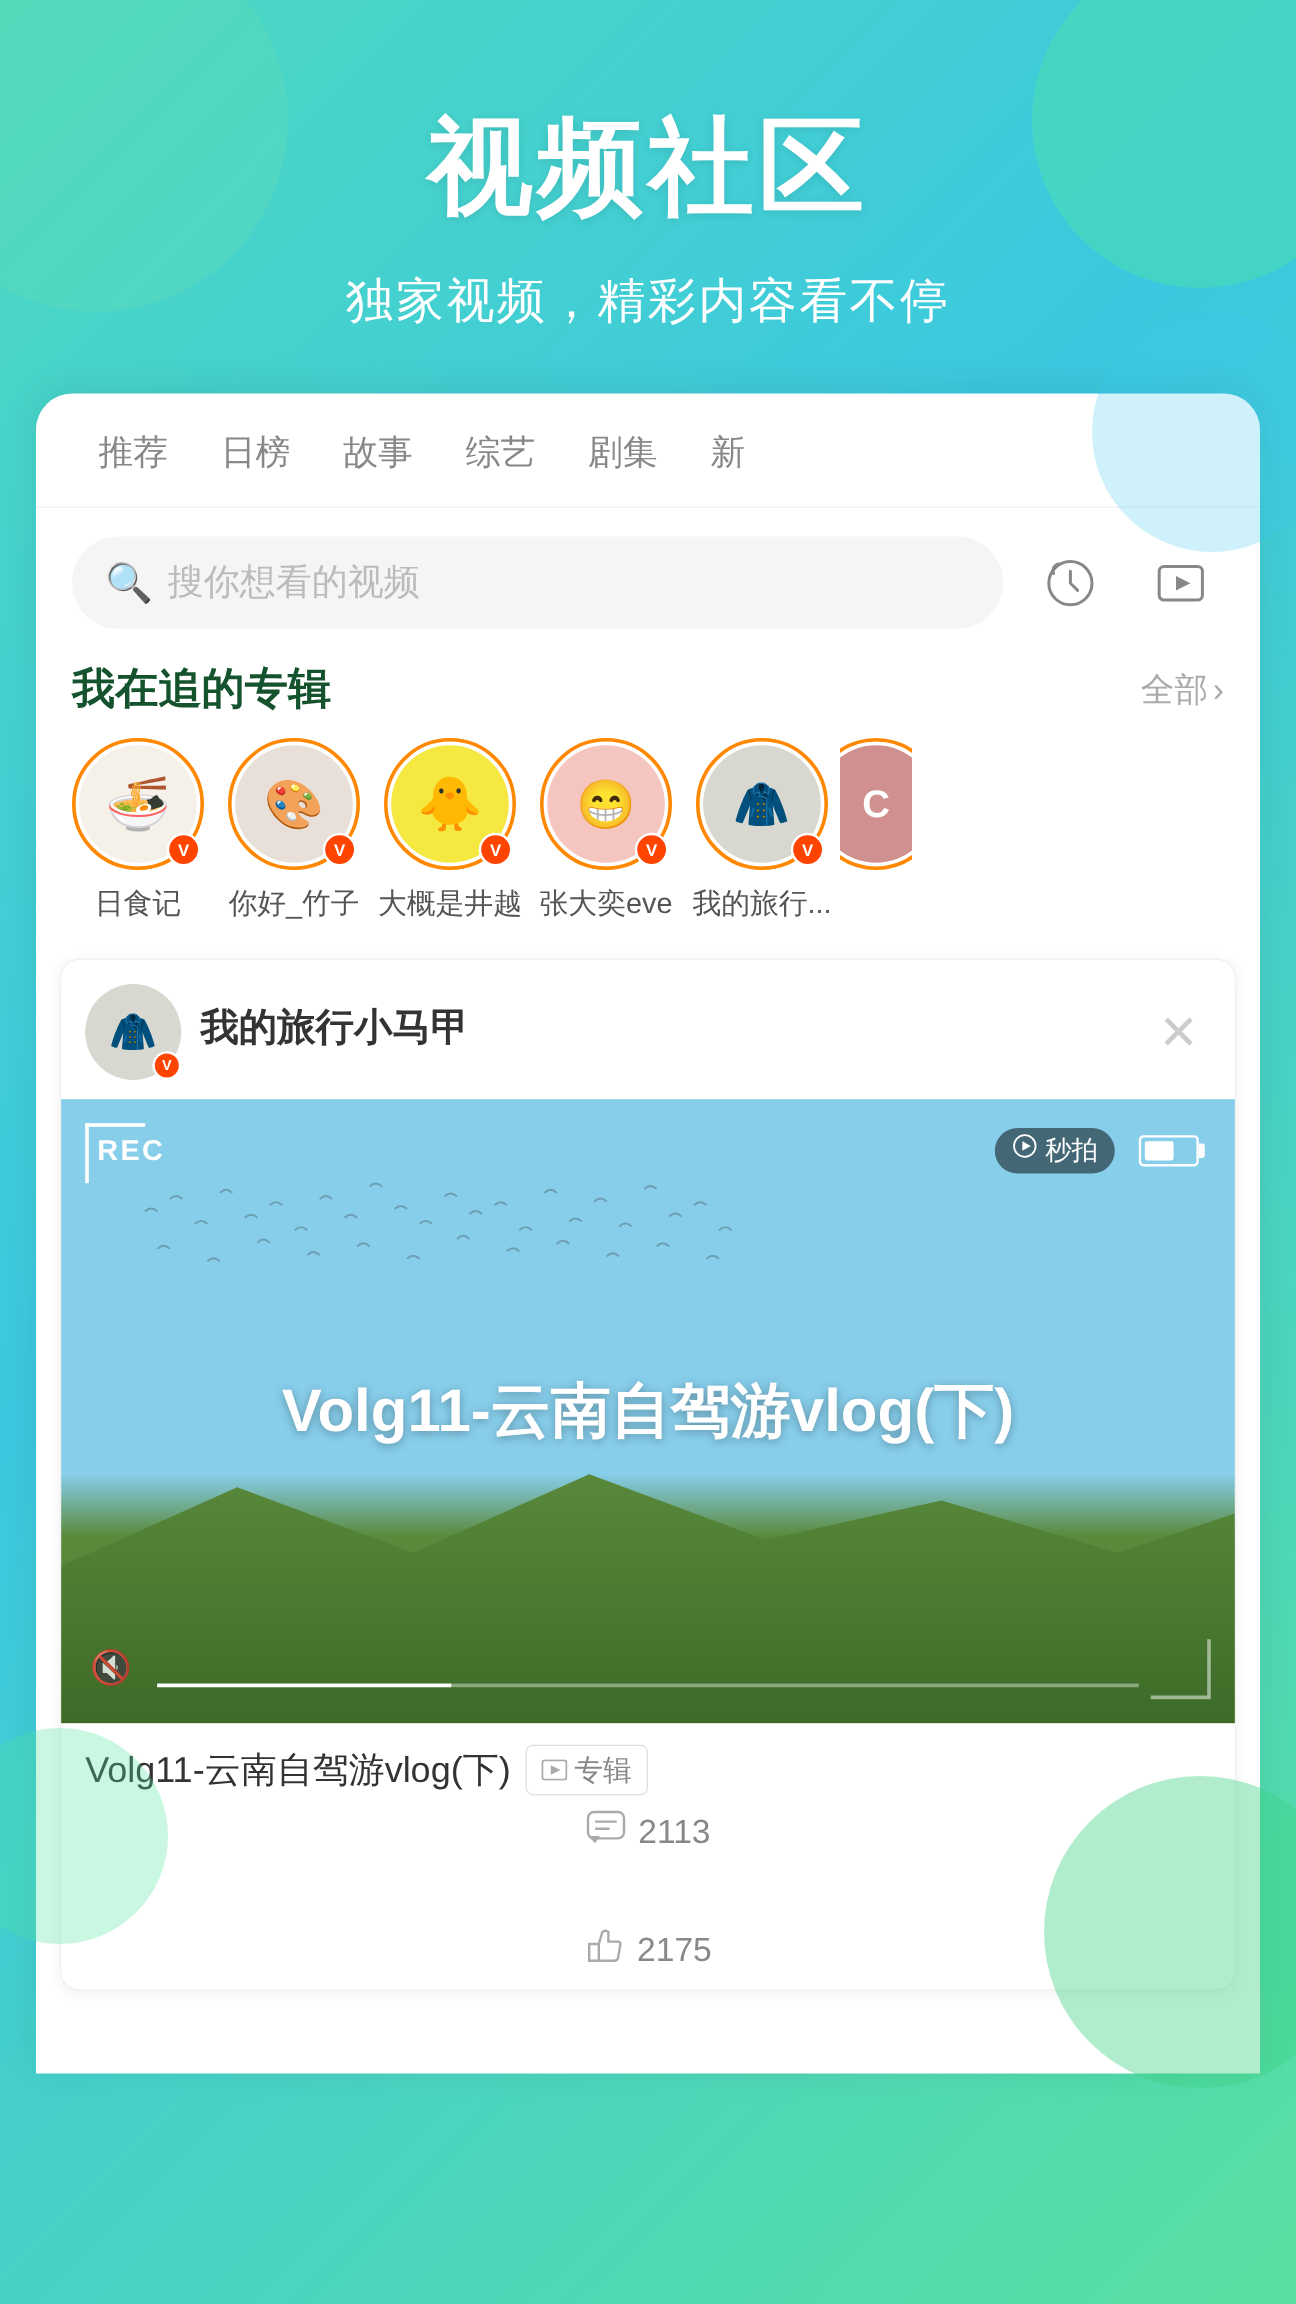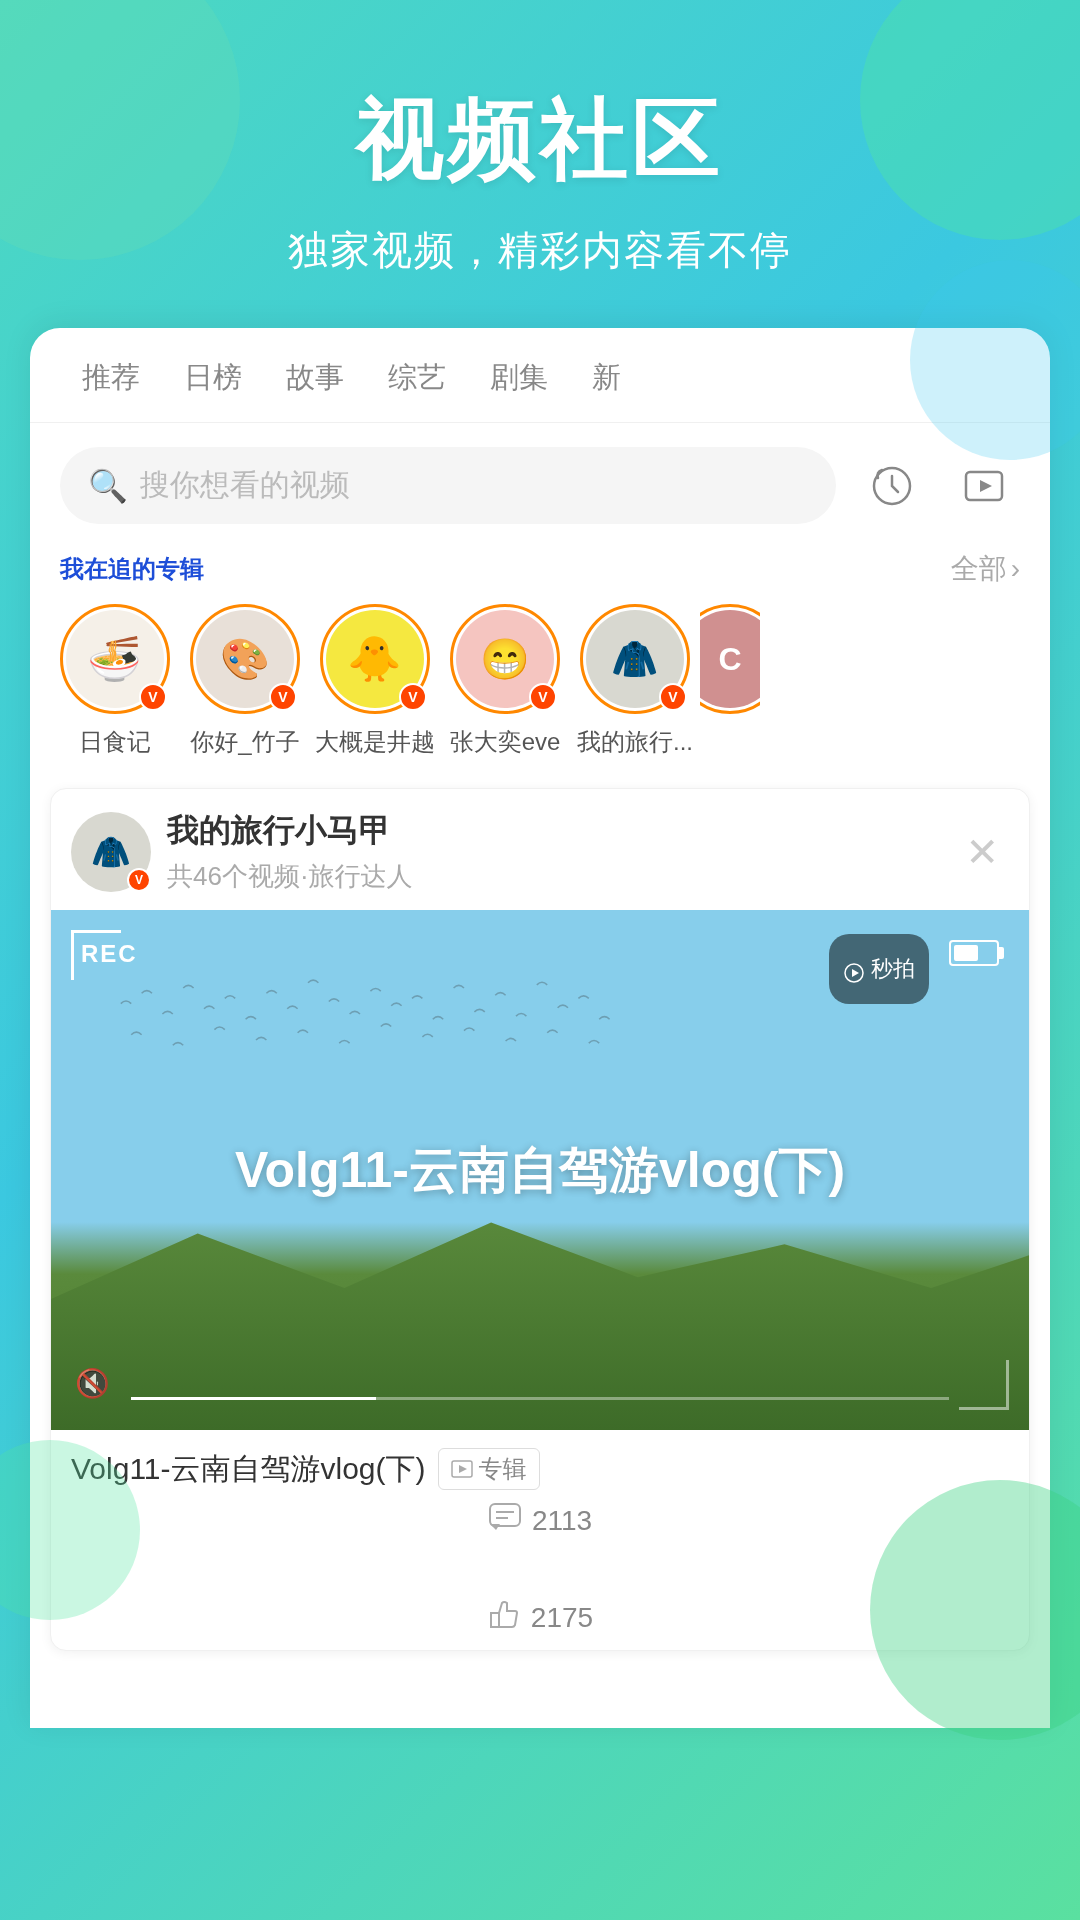--- a/index.html
+++ b/index.html
@@ -122,23 +122,23 @@
     }
 
     
     .section-header {
       display: flex;
       align-items: center;
       justify-content: space-between;
       padding: 10px 30px 16px;
     }
     .section-title {
-      font-size: 24px;
+      font-size: 36px;
       font-weight: 600;
-      color: #1d4ed8;
+      color: #14532d;
     }
     .section-more {
       font-size: 28px;
       color: #aaa;
       display: flex;
       align-items: center;
       gap: 4px;
     }
 
     
@@ -384,25 +384,25 @@
       background: #fff;
     }
 
     
     .seconds-badge {
       position: absolute;
       top: 24px;
       right: 100px;
       background: rgba(0,0,0,0.5);
       border-radius: 20px;
-      padding: 20px 14px;
+      padding: 4px 14px;
       color: #fff;
       font-size: 24px;
       display: flex;
-      align-items: flex-end;
+      align-items: flex-start;
       gap: 6px;
     }
 
     
     .video-info {
       padding: 18px 20px 14px;
     }
     .video-title-row {
       display: flex;
       align-items: center;
@@ -557,21 +557,20 @@
   </div>
 
   <div class="preview-card">
     <div class="preview-card-header">
       <div class="preview-avatar">
         <span style="font-size:32px;">🧥</span>
         <div class="preview-vip-badge">V</div>
       </div>
       <div class="preview-info">
         <div class="preview-name">我的旅行小马甲</div>
-        <div class="preview-meta">共46个视频·旅行达人</div>
       </div>
       <div class="preview-close">✕</div>
     </div>
 
     <div class="video-thumb">
 
       <svg class="video-birds" viewBox="0 0 500 200" xmlns="http://www.w3.org/2000/svg">
         <g fill="none" stroke="#333" stroke-width="1.5" opacity="0.5">
 
           <path d="M20,40 Q25,35 30,40"></path>

